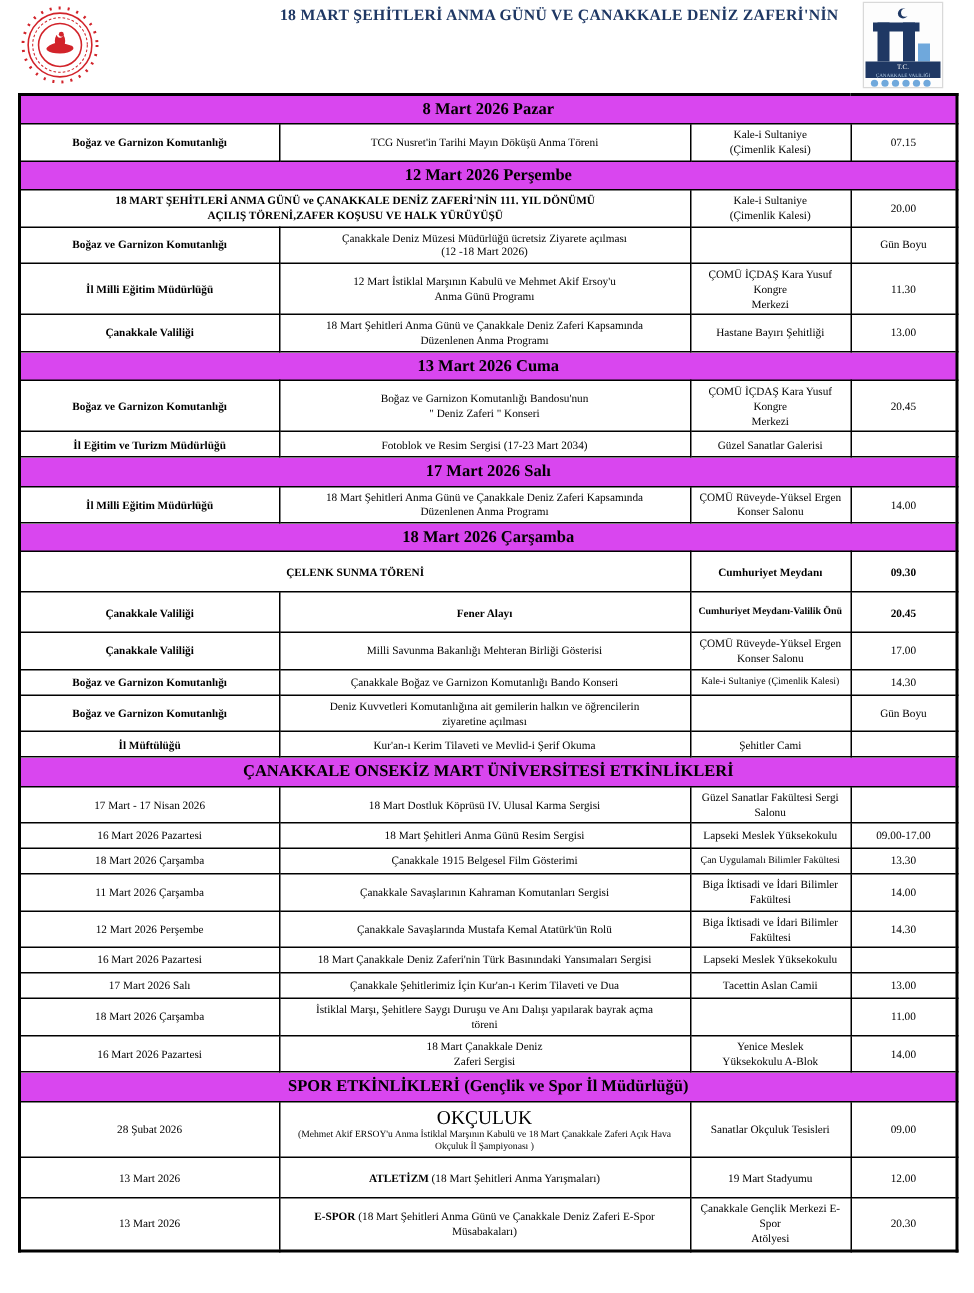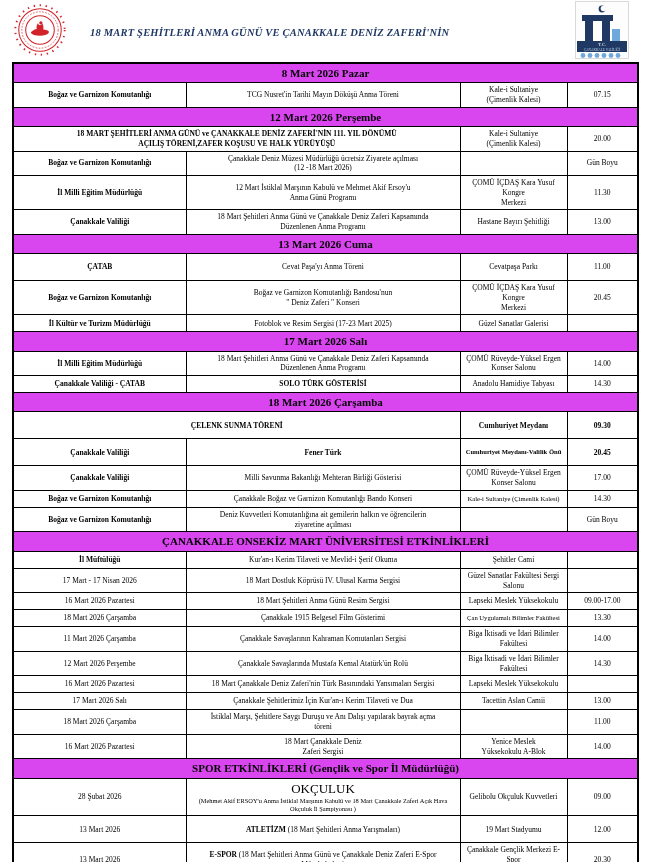--- a/index.html
+++ b/index.html
@@ -3,21 +3,21 @@
 <meta charset="utf-8">
 <style>
   html,body{margin:0;padding:0;}
   body{
     width:649px;height:862px;background:#fff;position:relative;
     font-family:"Liberation Serif","DejaVu Serif",serif;color:#000;
   }
   .header{position:relative;height:60px;}
   .seal{position:absolute;left:14px;top:4px;}
   .valilik{position:absolute;right:20px;top:1px;}
-  .titles{padding-top:25px;text-align:left;margin:0 90px;font-style:italic;}
+  .titles{padding-top:3px;text-align:right;margin:0 90px;}
   .title-line{font-weight:bold;color:#1f3864;font-size:10.5px;line-height:1.45;letter-spacing:.2px;}
   .table-wrap{margin:2px 12px 0 12px;}
   table{width:625px;border-collapse:collapse;border:2px solid #000;table-layout:fixed;}
   td{
     border:1px solid #000;font-size:7.5px;text-align:center;vertical-align:middle;
     padding:2px 3px;white-space:pre-line;line-height:1.3;height:12px;overflow:hidden;
   }
   td.section{
     background:#d946ef;font-weight:bold;font-size:11px;height:9px;padding:2px;
   }
@@ -120,67 +120,55 @@
           <td class="bold">Çanakkale Valiliği</td>
           <td>18 Mart Şehitleri Anma Günü ve Çanakkale Deniz Zaferi Kapsamında
 Düzenlenen Anma Programı</td>
           <td>Hastane Bayırı Şehitliği</td>
           <td>13.00</td>
         </tr>
         <tr>
           <td colspan="4" class="section">13 Mart 2026 Cuma</td>
         </tr>
         <tr>
-          <td class="bold tall">ÇATAB</td>
-          <td>Cevat Paşa'yı Anma Töreni</td>
-          <td>Cevatpaşa Parkı</td>
-          <td>11.00</td>
-        </tr>
-        <tr>
           <td class="bold">Boğaz ve Garnizon Komutanlığı</td>
           <td>Boğaz ve Garnizon Komutanlığı Bandosu'nun
 " Deniz Zaferi " Konseri</td>
           <td>ÇOMÜ İÇDAŞ Kara Yusuf Kongre
 Merkezi</td>
           <td>20.45</td>
         </tr>
         <tr>
-          <td class="bold">İl Kültür ve Turizm Müdürlüğü</td>
-          <td>Fotoblok ve Resim Sergisi  (17-23 Mart 2025)</td>
+          <td class="bold">İl Eğitim ve Turizm Müdürlüğü</td>
+          <td>Fotoblok ve Resim Sergisi  (17-23 Mart 2034)</td>
           <td>Güzel Sanatlar Galerisi</td>
           <td></td>
         </tr>
         <tr>
           <td colspan="4" class="section">17 Mart 2026 Salı</td>
         </tr>
         <tr>
           <td class="bold">İl Milli Eğitim Müdürlüğü</td>
           <td>18 Mart Şehitleri Anma Günü ve Çanakkale Deniz Zaferi Kapsamında
 Düzenlenen Anma Programı</td>
           <td>ÇOMÜ Rüveyde-Yüksel Ergen
 Konser Salonu</td>
           <td>14.00</td>
         </tr>
         <tr>
-          <td class="bold">Çanakkale Valiliği - ÇATAB</td>
-          <td class="bold">SOLO TÜRK GÖSTERİSİ</td>
-          <td>Anadolu Hamidiye Tabyası</td>
-          <td>14.30</td>
-        </tr>
-        <tr>
           <td colspan="4" class="section">18 Mart 2026 Çarşamba</td>
         </tr>
         <tr>
           <td colspan="2" class="bold tall">ÇELENK SUNMA TÖRENİ</td>
           <td class="bold">Cumhuriyet Meydanı</td>
           <td class="bold">09.30</td>
         </tr>
         <tr>
           <td class="bold tall">Çanakkale Valiliği</td>
-          <td class="bold">Fener Türk</td>
+          <td class="bold">Fener Alayı</td>
           <td class="bold small">Cumhuriyet Meydanı-Valilik Önü</td>
           <td class="bold">20.45</td>
         </tr>
         <tr>
           <td class="bold">Çanakkale Valiliği</td>
           <td>Milli Savunma Bakanlığı Mehteran Birliği Gösterisi</td>
           <td>ÇOMÜ Rüveyde-Yüksel Ergen
 Konser Salonu</td>
           <td>17.00</td>
         </tr>
@@ -191,27 +179,27 @@
           <td>14.30</td>
         </tr>
         <tr>
           <td class="bold">Boğaz ve Garnizon Komutanlığı</td>
           <td>Deniz Kuvvetleri Komutanlığına ait gemilerin halkın ve öğrencilerin
 ziyaretine açılması</td>
           <td></td>
           <td>Gün Boyu</td>
         </tr>
         <tr>
-          <td colspan="4" class="section">ÇANAKKALE ONSEKİZ MART ÜNİVERSİTESİ ETKİNLİKLERİ</td>
-        </tr>
-        <tr>
           <td class="bold">İl Müftülüğü</td>
           <td>Kur'an-ı Kerim Tilaveti ve Mevlid-i Şerif Okuma</td>
           <td>Şehitler Cami</td>
           <td></td>
+        </tr>
+        <tr>
+          <td colspan="4" class="section">ÇANAKKALE ONSEKİZ MART ÜNİVERSİTESİ ETKİNLİKLERİ</td>
         </tr>
         <tr>
           <td>17 Mart - 17 Nisan 2026</td>
           <td>18 Mart Dostluk Köprüsü IV. Ulusal Karma Sergisi</td>
           <td>Güzel Sanatlar Fakültesi Sergi
 Salonu</td>
           <td></td>
         </tr>
         <tr>
           <td>16 Mart 2026 Pazartesi</td>
@@ -265,21 +253,21 @@
           <td>Yenice Meslek
 Yüksekokulu A-Blok</td>
           <td>14.00</td>
         </tr>
         <tr>
           <td colspan="4" class="section">SPOR ETKİNLİKLERİ (Gençlik ve Spor İl Müdürlüğü)</td>
         </tr>
         <tr>
           <td>28 Şubat 2026</td>
           <td><div class="cell-head">OKÇULUK</div><div class="cell-sub">(Mehmet Akif ERSOY'u Anma İstiklal Marşının Kabulü ve 18 Mart Çanakkale Zaferi Açık Hava Okçuluk İl Şampiyonası )</div></td>
-          <td>Gelibolu Okçuluk Kuvvetleri</td>
+          <td>Sanatlar Okçuluk Tesisleri</td>
           <td>09.00</td>
         </tr>
         <tr>
           <td class="tall">13 Mart 2026</td>
           <td><b>ATLETİZM</b> (18 Mart Şehitleri Anma Yarışmaları)</td>
           <td>19 Mart Stadyumu</td>
           <td>12.00</td>
         </tr>
         <tr>
           <td>13 Mart 2026</td>

